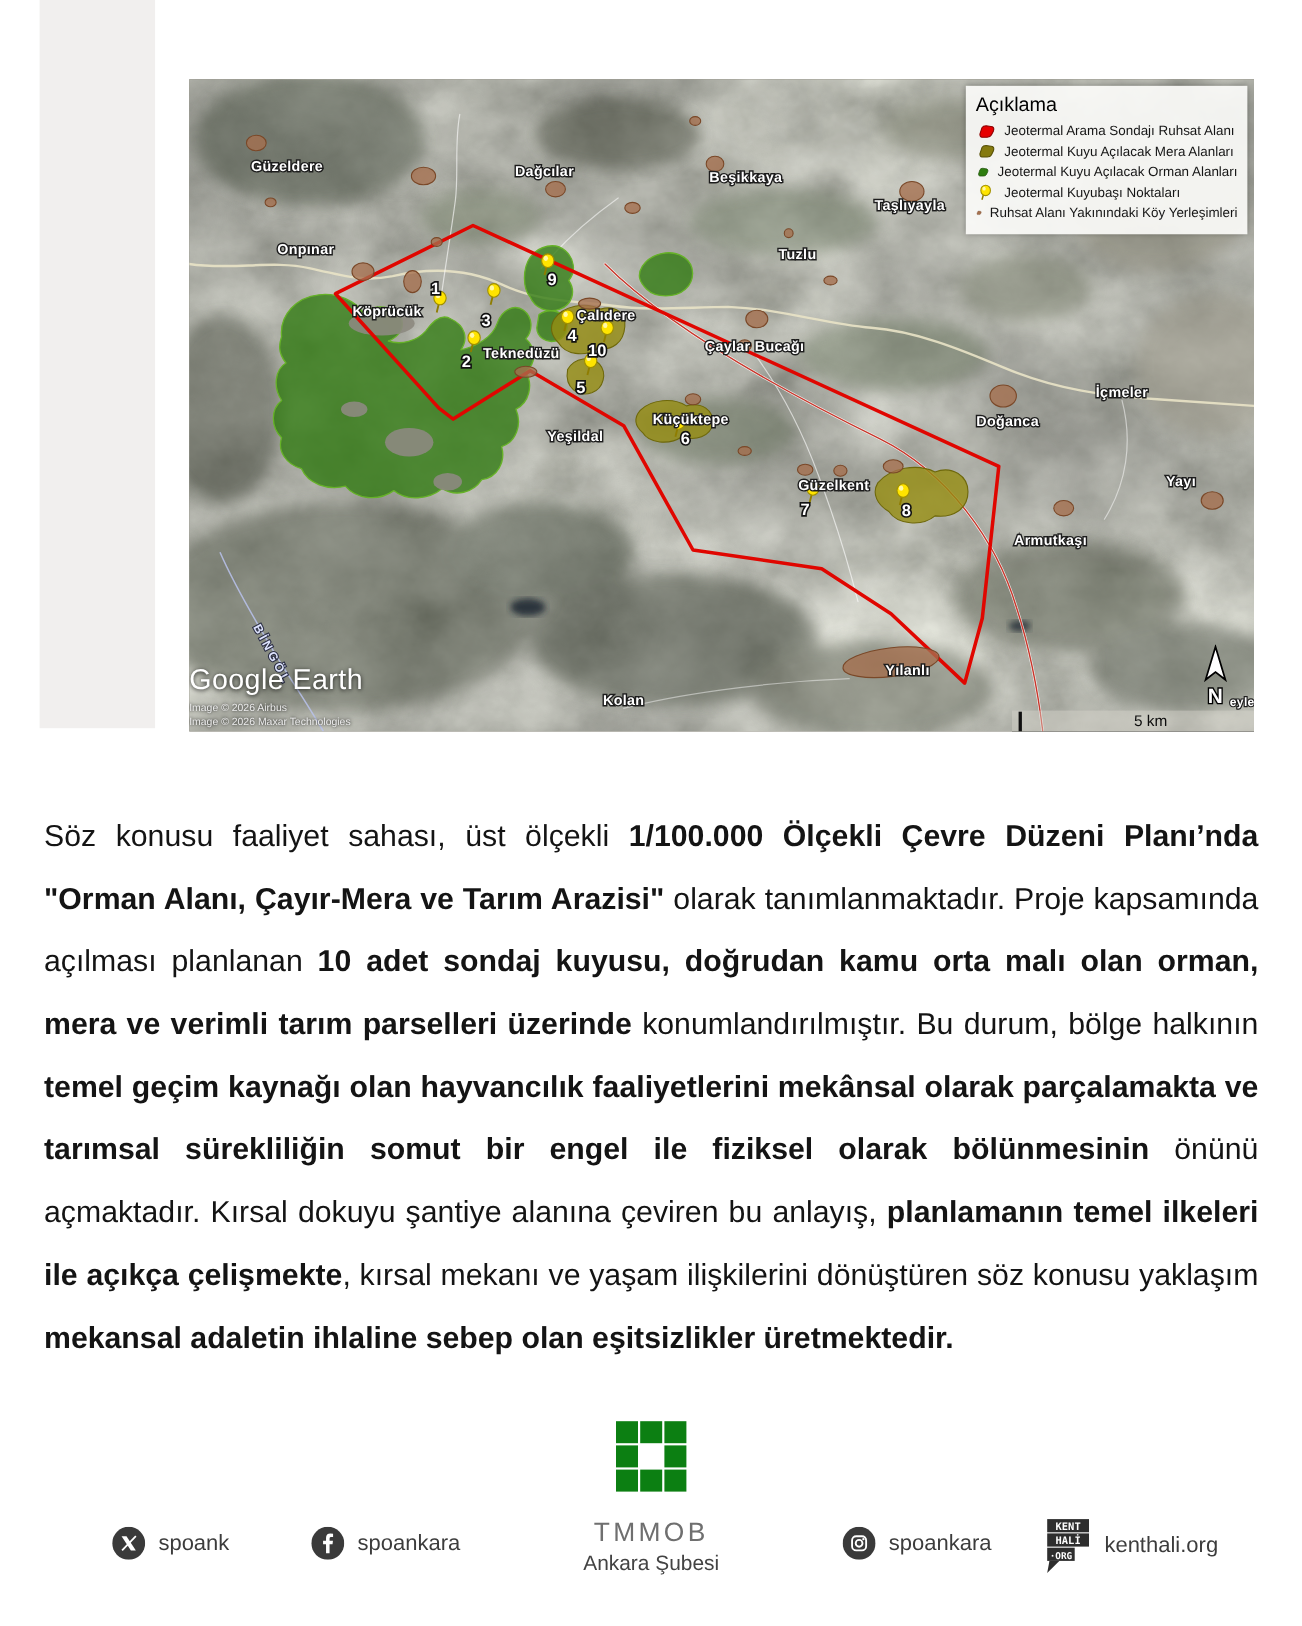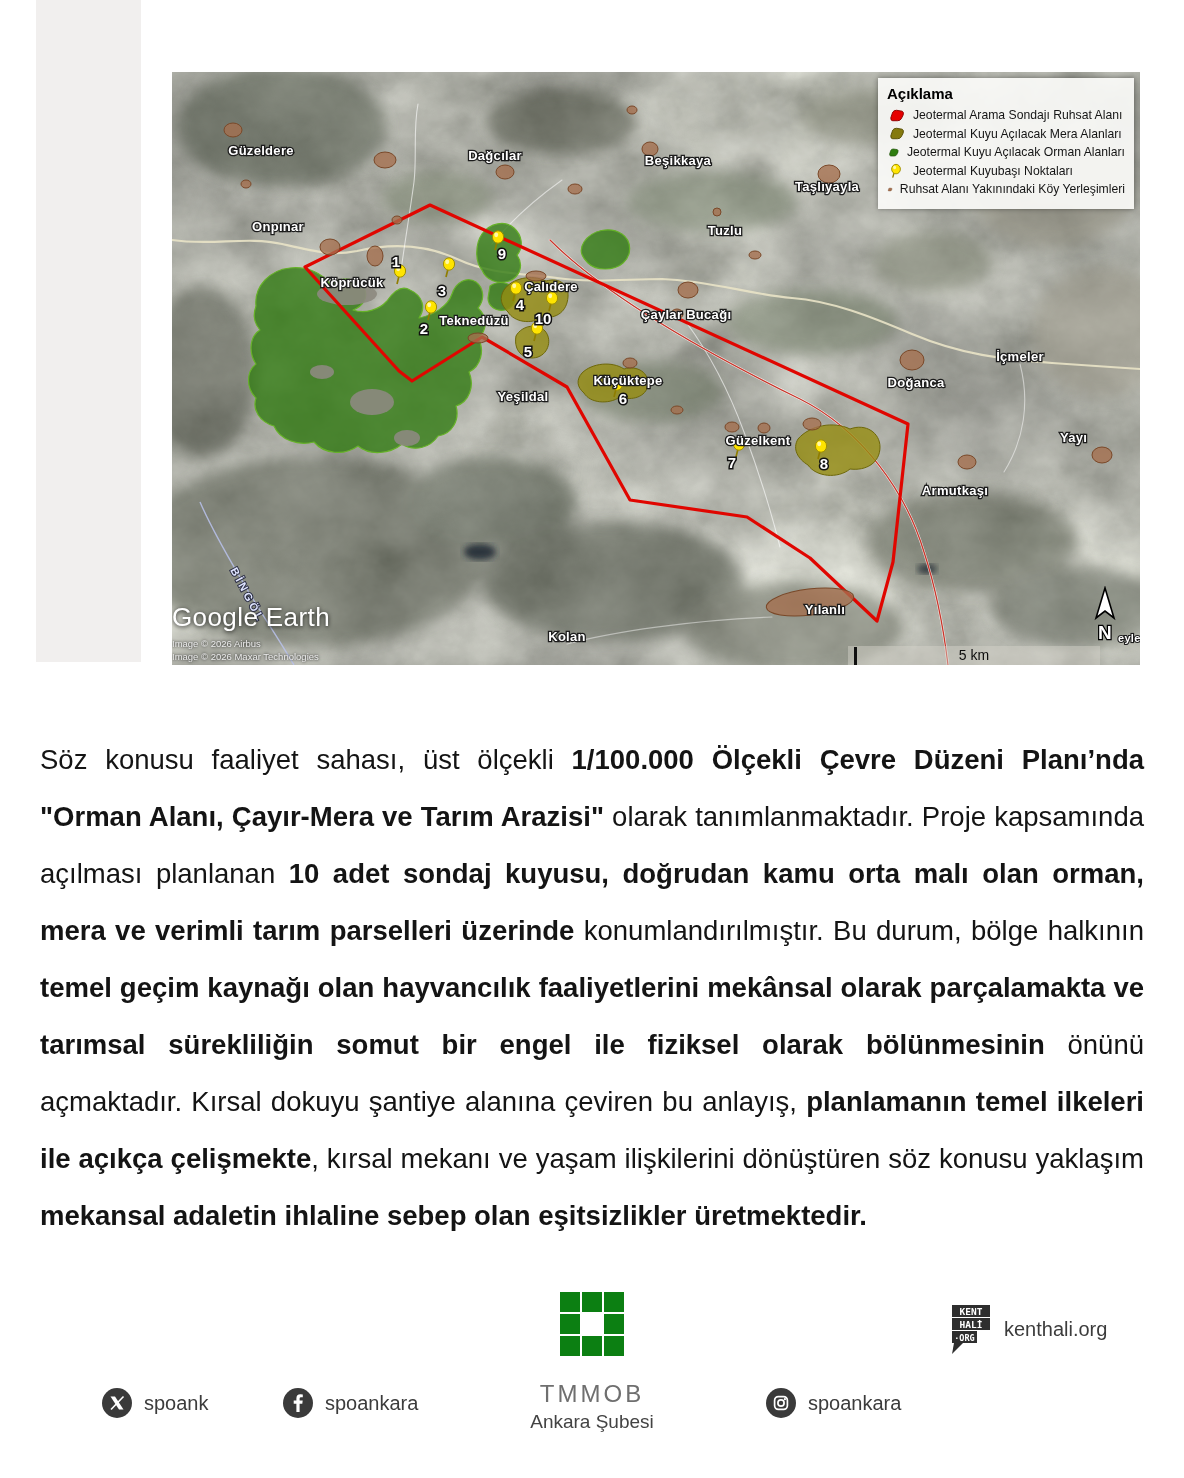--- a/index.html
+++ b/index.html
@@ -10,40 +10,40 @@
   .map{position:absolute;left:172px;top:72px;width:968px;height:593px;overflow:hidden;background:#8f8c82;}
   .map svg.base{position:absolute;left:0;top:0;}
   .plbl{font:700 13px "Liberation Sans",sans-serif;fill:#ffffff;stroke:#1c1c1c;stroke-width:2.6px;
         paint-order:stroke;letter-spacing:.3px;}
   .plbl.small{font-size:11px;stroke-width:2.2px;}
   .pnum{font:700 15px "Liberation Sans",sans-serif;fill:#ffffff;stroke:#111;stroke-width:3px;paint-order:stroke;}
   .region{font:700 11px "Liberation Sans",sans-serif;fill:#dfe5ff;stroke:#2c2f45;stroke-width:2px;
           paint-order:stroke;letter-spacing:3px;}
   .legend{position:absolute;left:706px;top:6px;width:256px;background:rgba(253,253,251,.9);
           padding:7px 9px 9px 9px;box-shadow:0 0 5px rgba(0,0,0,.4);box-sizing:border-box;}
-  .legend-title{font-size:15px;font-weight:700;color:#000;margin-bottom:5px;}
+  .legend-title{font-size:18px;font-weight:400;color:#000;margin-bottom:5px;}
   .lg-row{display:flex;align-items:center;gap:7px;margin:2.5px 0;height:16px;}
   .lg-row span.lbl{font-size:12.2px;color:#151515;white-space:nowrap;}
   .gearth{position:absolute;left:0;top:530px;color:#fff;}
   .ge-logo{font-size:26px;letter-spacing:.4px;text-shadow:0 1px 4px rgba(0,0,0,.85);}
   .ge-credit{font-size:9.5px;line-height:13px;color:#ececec;margin-top:4px;text-shadow:0 0 3px #000;}
-  .scalebar{position:absolute;left:676px;top:574px;width:252px;height:19px;
+  .scalebar{position:absolute;left:748px;top:574px;width:252px;height:19px;
             background:rgba(214,212,203,.45);border-bottom:3px solid #101010;}
   .scalebar::before{content:"";position:absolute;left:6px;top:1px;bottom:0;width:3px;background:#101010;}
   .scalebar span{display:block;text-align:center;font-size:14px;color:#0d0d0d;padding-top:1px;}
   .north{position:absolute;left:920px;top:514px;}
   .north text{font:700 19px "Liberation Sans",sans-serif;fill:#fff;stroke:#000;stroke-width:2.5px;paint-order:stroke;}
   
   .article{position:absolute;left:40px;top:731px;width:1104px;font-size:27.5px;line-height:57px;
            color:#141414;text-align:justify;}
   .article .b{font-weight:700;}
   
   .social{position:absolute;display:flex;align-items:center;gap:12px;height:32px;top:1387px;}
   .social .handle{font-size:20px;color:#3c3c3c;}
-  .x-item{left:102px;} .fb-item{left:283px;} .ig-item{left:766px;} .kh-item{left:950px;top:1304px;height:50px;gap:10px;}
+  .x-item{left:102px;} .fb-item{left:283px;} .ig-item{left:766px;} .kh-item{left:950px;top:1380px;height:50px;gap:10px;}
   .org{position:absolute;left:442px;top:1292px;width:300px;text-align:center;color:#0c7f12;}
   .tm-grid{display:grid;grid-template-columns:repeat(3,20px);grid-template-rows:repeat(3,20px);
            gap:2px;width:64px;margin:0 auto;}
   .tm-grid .sq{background:currentColor;}
   .tm-grid .sq.hole{background:#ffffff;}
   .org-top{margin-top:24px;font-size:24px;letter-spacing:3px;color:#6f6f6f;}
   .org-name{font-size:24px;font-weight:700;color:#434343;margin-top:2px;}
   .org-sub{font-size:19px;color:#434343;margin-top:3px;}
 </style>
 </head>

